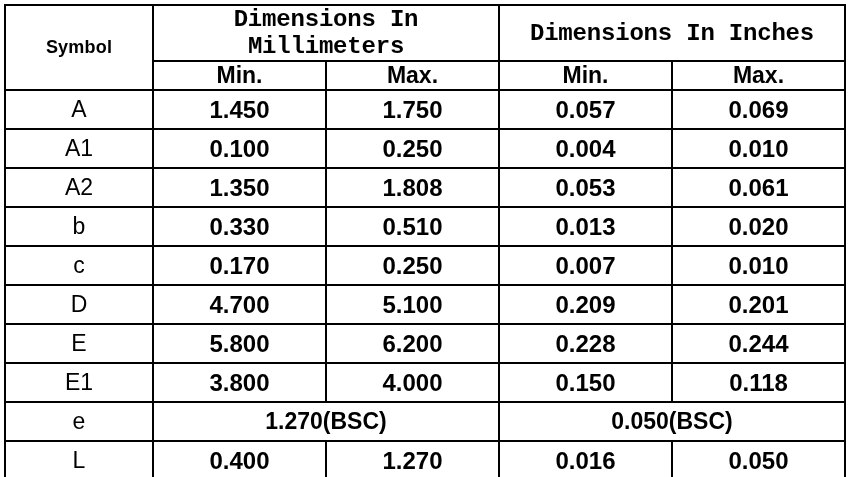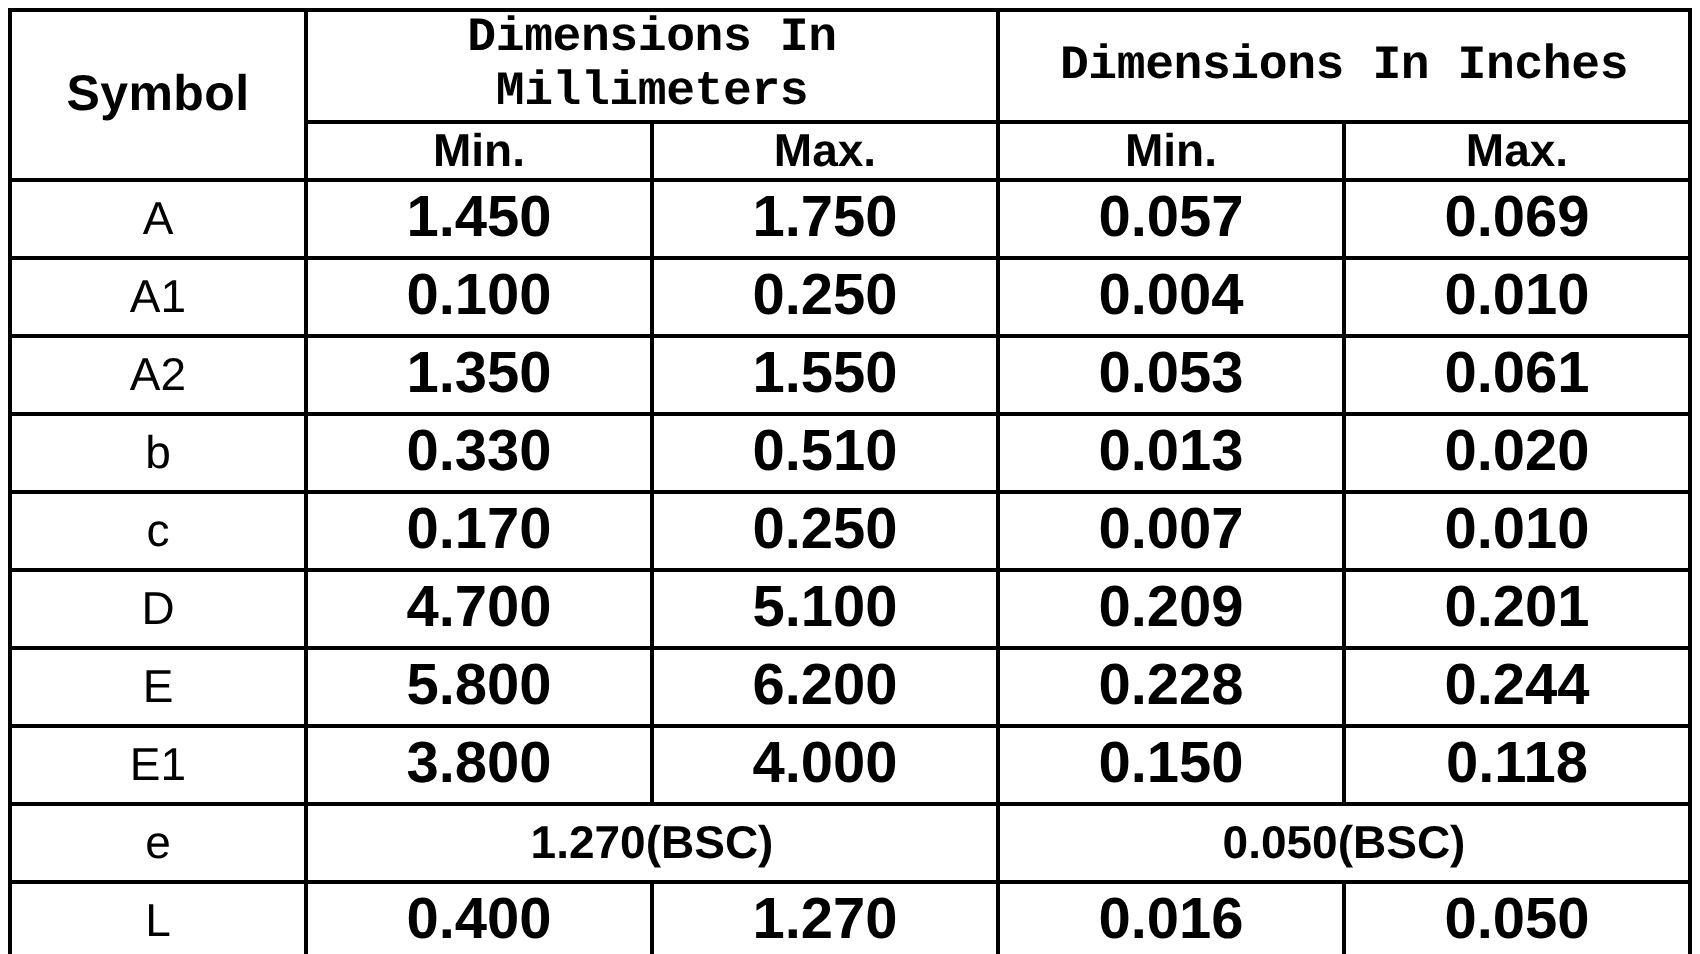--- a/index.html
+++ b/index.html
@@ -36,39 +36,39 @@
     padding: 0;
     font-weight: bold;
     background: #ffffff;
   }
   
   col.c-symbol { width: 148px; }
   col.c-data   { width: 173px; }
 
   
   th.symbol-head {
-    font-size: 25px;
+    font-size: 18px;
     letter-spacing: 0.2px;
     margin-top: 12px;
   }
   th.group-head {
     font-size: 24px;
     letter-spacing: -0.2px;
     font-family: Liberation Mono, monospace;
   }
   th.sub-head {
     font-size: 23px;
   }
   tr.header-top { height: 40px; }
   tr.header-sub { height: 20px; }
 
   
   tbody tr { height: 39px; }
   tbody td {
-    font-size: 29px;
+    font-size: 24px;
     font-weight: normal;
   }
   tbody td.sym {
     font-size: 23px;
     font-weight: normal;
   }
   tbody td.span2 {
     font-size: 23px;
     font-weight: bold;
   }
@@ -109,21 +109,21 @@
       <tr>
         <td class="sym">A1</td>
         <td>0.100</td>
         <td>0.250</td>
         <td>0.004</td>
         <td>0.010</td>
       </tr>
       <tr>
         <td class="sym">A2</td>
         <td>1.350</td>
-        <td>1.550</td>
+        <td>1.808</td>
         <td>0.053</td>
         <td>0.061</td>
       </tr>
       <tr>
         <td class="sym">b</td>
         <td>0.330</td>
         <td>0.510</td>
         <td>0.013</td>
         <td>0.020</td>
       </tr>

